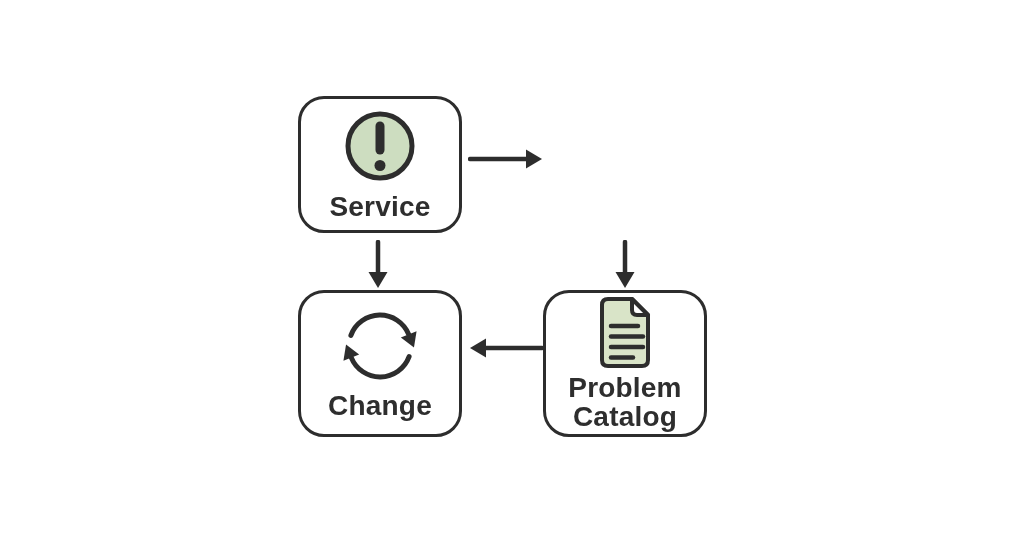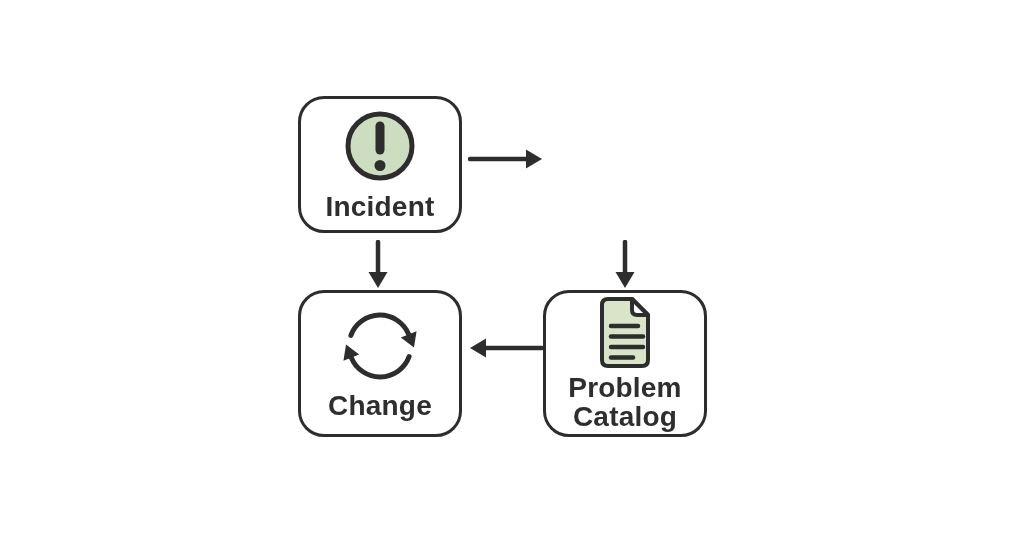--- a/index.html
+++ b/index.html
@@ -57,21 +57,21 @@
 <body>
 
 <div class="canvas">
 
   <div class="node node-incident">
     <svg width="76" height="76" viewBox="0 0 76 76">
       <circle cx="38" cy="38" r="32" fill="var(--incident-icon-fill)" stroke="var(--outline)" stroke-width="5"></circle>
       <rect x="33.5" y="13.5" width="9" height="33" rx="4.5" fill="var(--outline)"></rect>
       <circle cx="38" cy="57.5" r="5.5" fill="var(--outline)"></circle>
     </svg>
-    <div class="label">Incident</div>
+    <div class="label">Service</div>
   </div>
 
 
   <div class="node node-change">
     <svg width="78" height="78" viewBox="0 0 78 78">
       <path d="M9.9 28.4 A31 31 0 0 1 67.7 27.4" fill="none" stroke="var(--outline)" stroke-width="5" stroke-linecap="round"></path>
       <polygon points="0,-8.5 14,0 0,8.5" fill="var(--outline)" transform="translate(67.7 27.4) rotate(68)"></polygon>
       <path d="M68.1 49.6 A31 31 0 0 1 10.3 50.6" fill="none" stroke="var(--outline)" stroke-width="5" stroke-linecap="round"></path>
       <polygon points="0,-8.5 14,0 0,8.5" fill="var(--outline)" transform="translate(10.3 50.6) rotate(-112)"></polygon>
     </svg>

